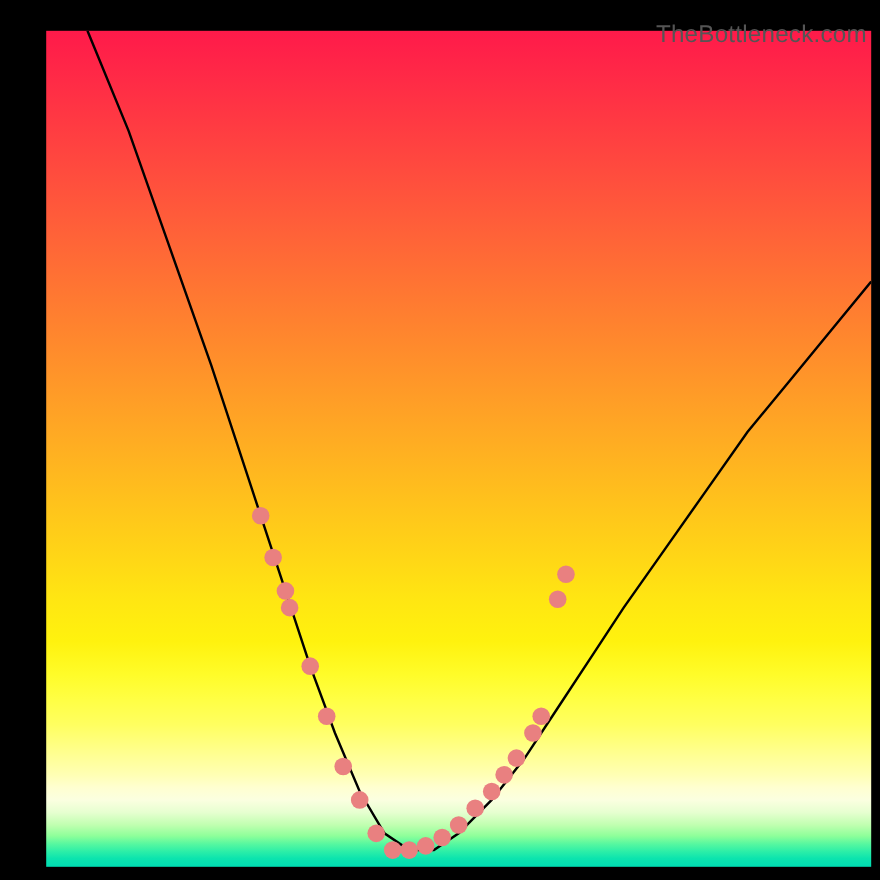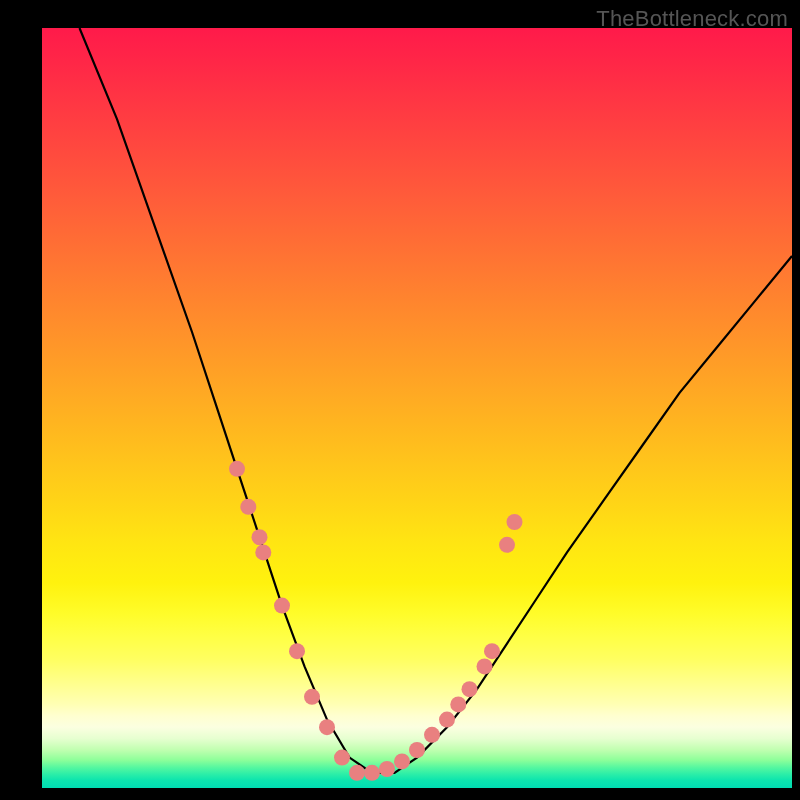--- a/index.html
+++ b/index.html
@@ -6,21 +6,21 @@
   body {
     width: 800px;
     height: 800px;
     background: #000;
     position: relative;
     overflow: hidden;
     font-family: Arial, sans-serif;
   }
   .watermark {
     position: absolute;
-    top: 6px;
+    top: 18px;
     right: 12px;
     color: #555;
     font-size: 22px;
     font-weight: 500;
     z-index: 10;
     letter-spacing: 0.2px;
   }
   .plot-area {
     position: absolute;
     left: 42px;

